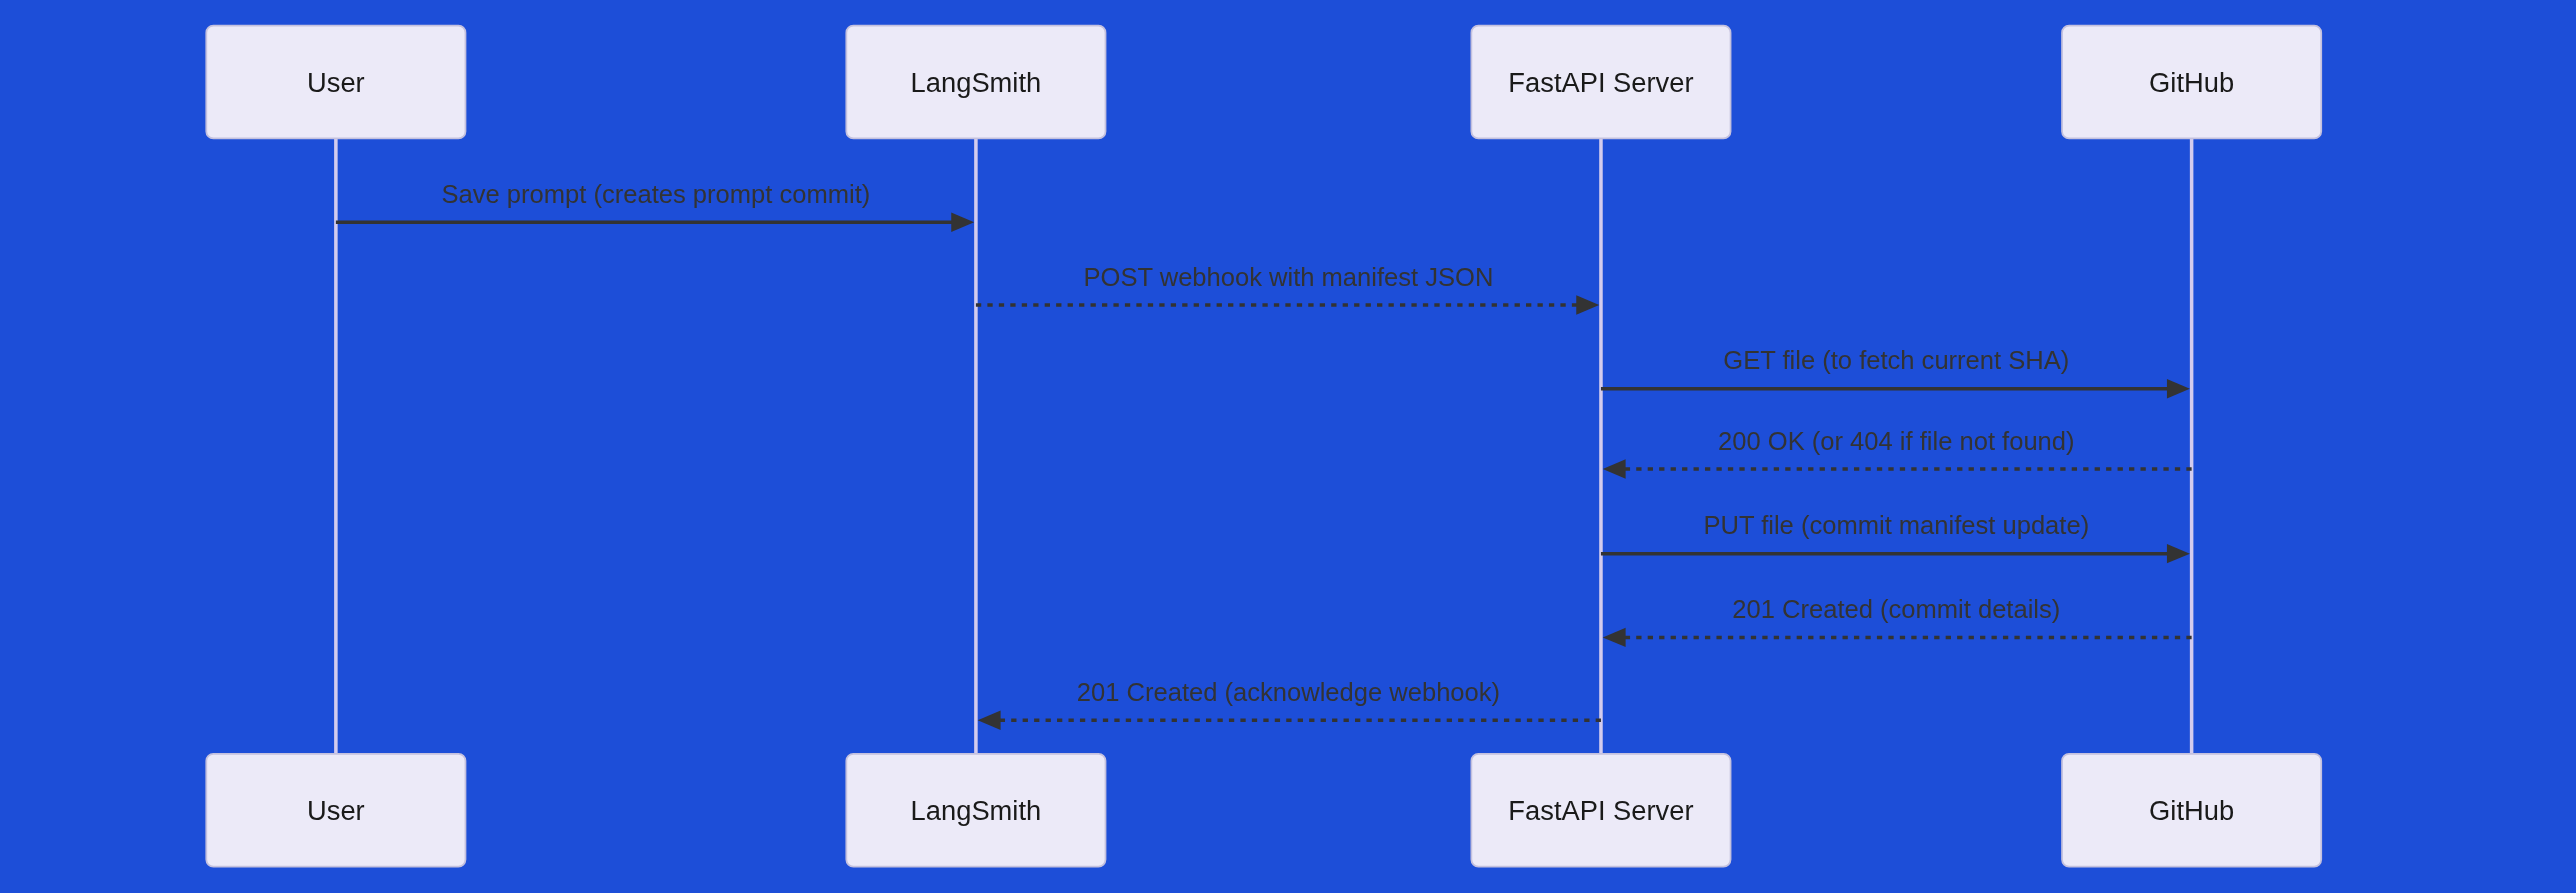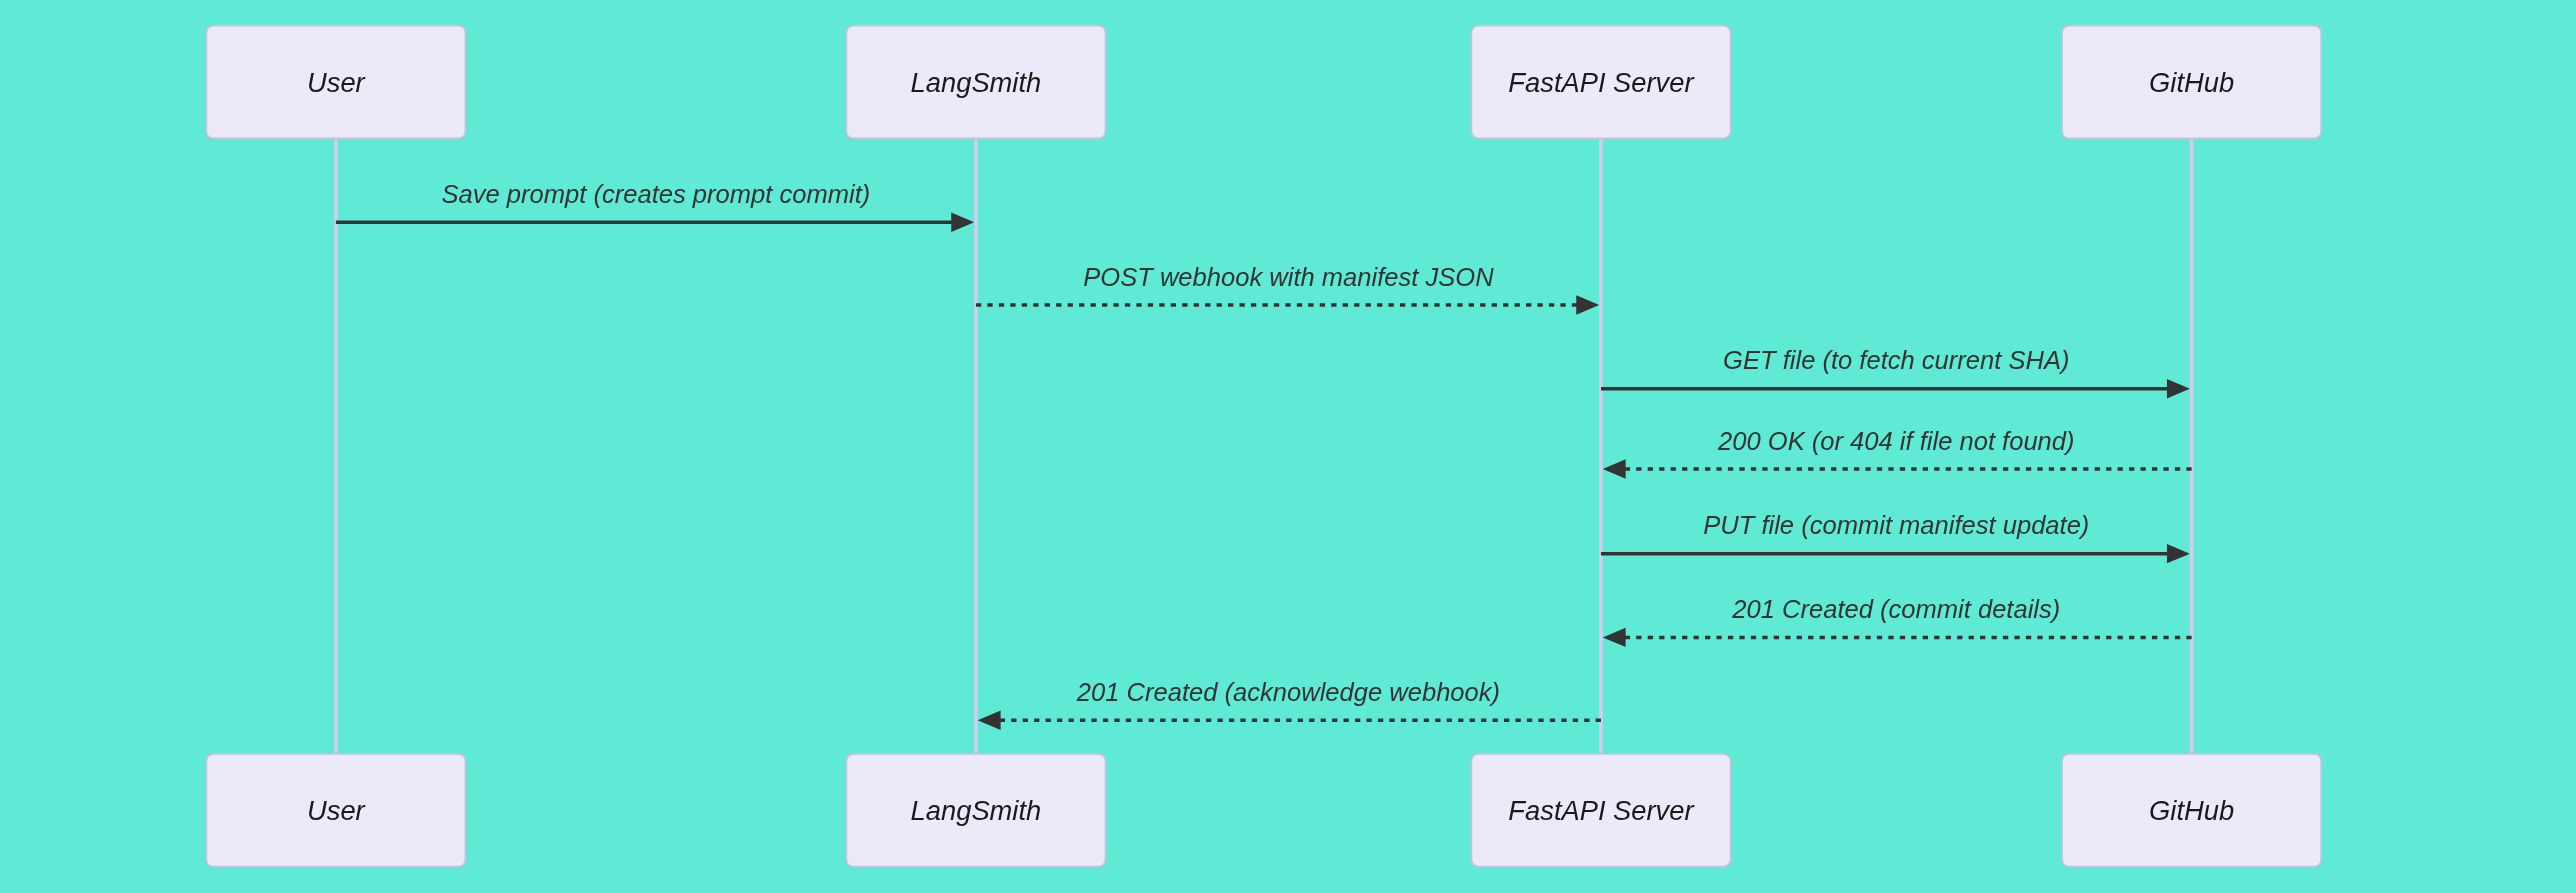--- a/index.html
+++ b/index.html
@@ -4,24 +4,23 @@
 <style>
   html, body {
     margin: 0;
     padding: 0;
     background: #ffffff;
   }
   .canvas {
     position: relative;
     width: 2576px;
     height: 894px;
-    background: #5eead4;
+    background: #1d4ed8;
     overflow: hidden;
     font-family: "Liberation Sans", "DejaVu Sans", sans-serif;
-    font-style: italic;
   }
   svg text {
     font-family: "Liberation Sans", "DejaVu Sans", sans-serif;
   }
   .actor-label {
     font-size: 31px;
     fill: #1a1a1a;
   }
   .message-label {
     font-size: 29px;

